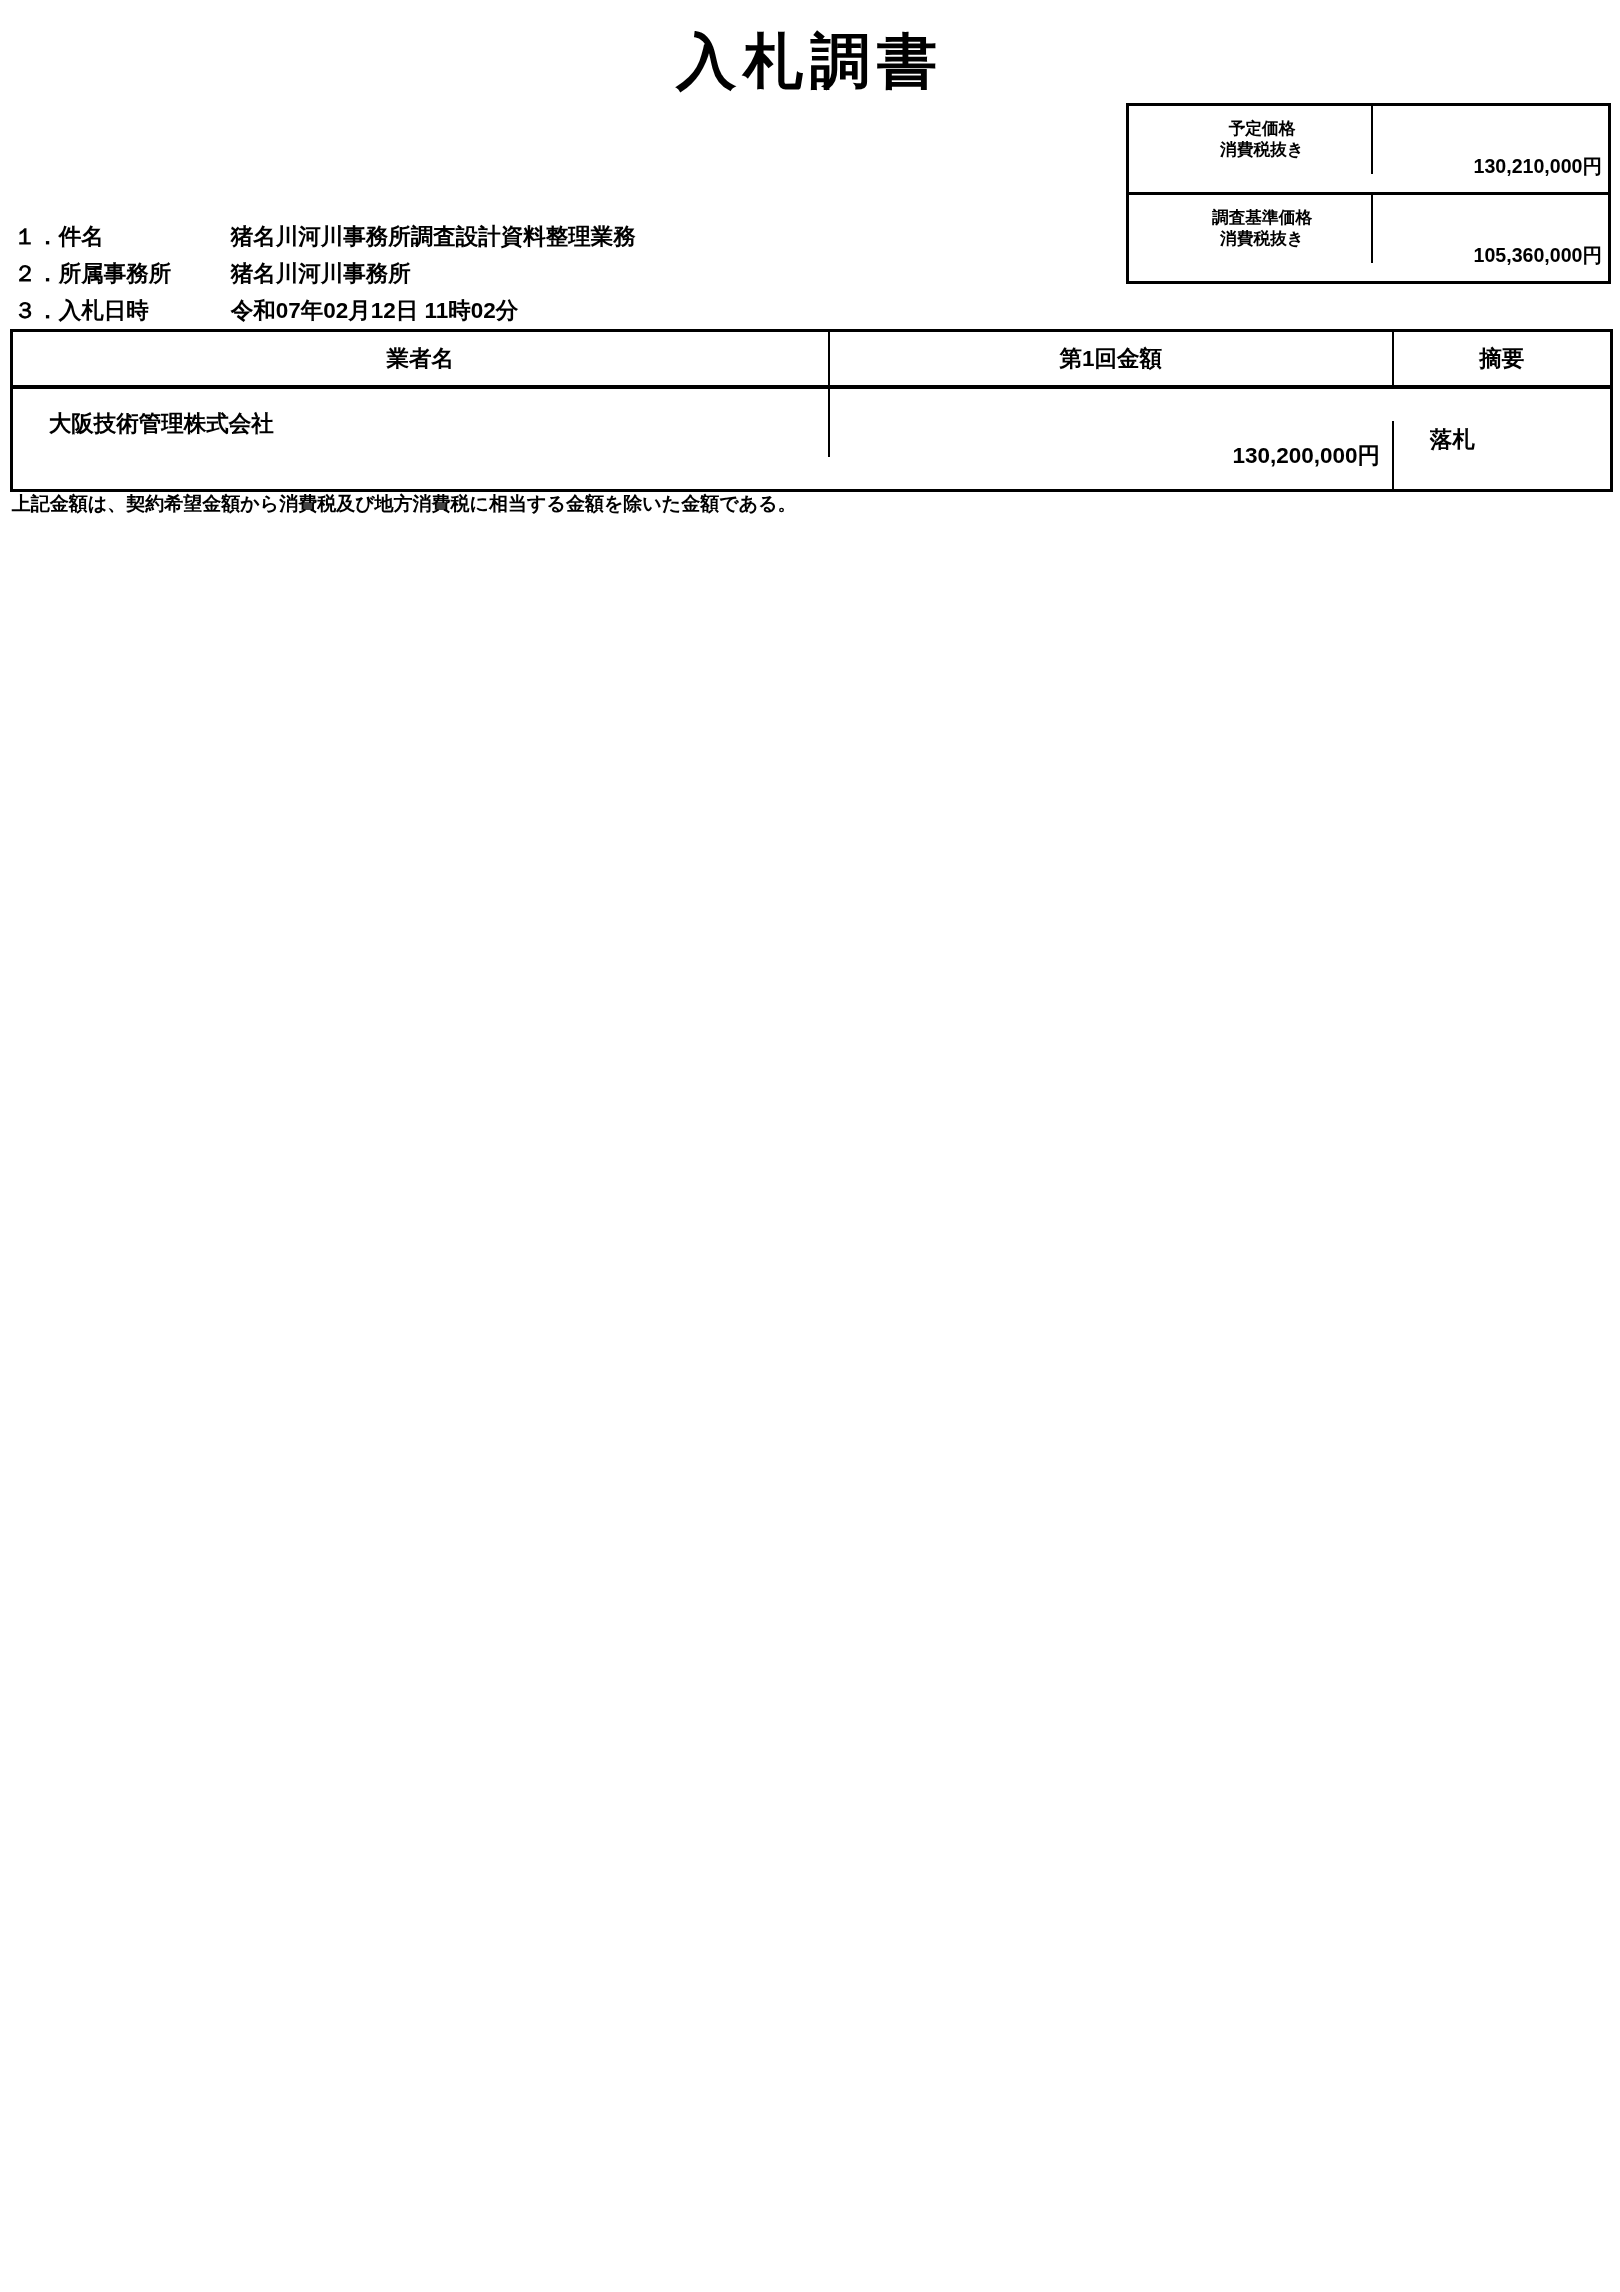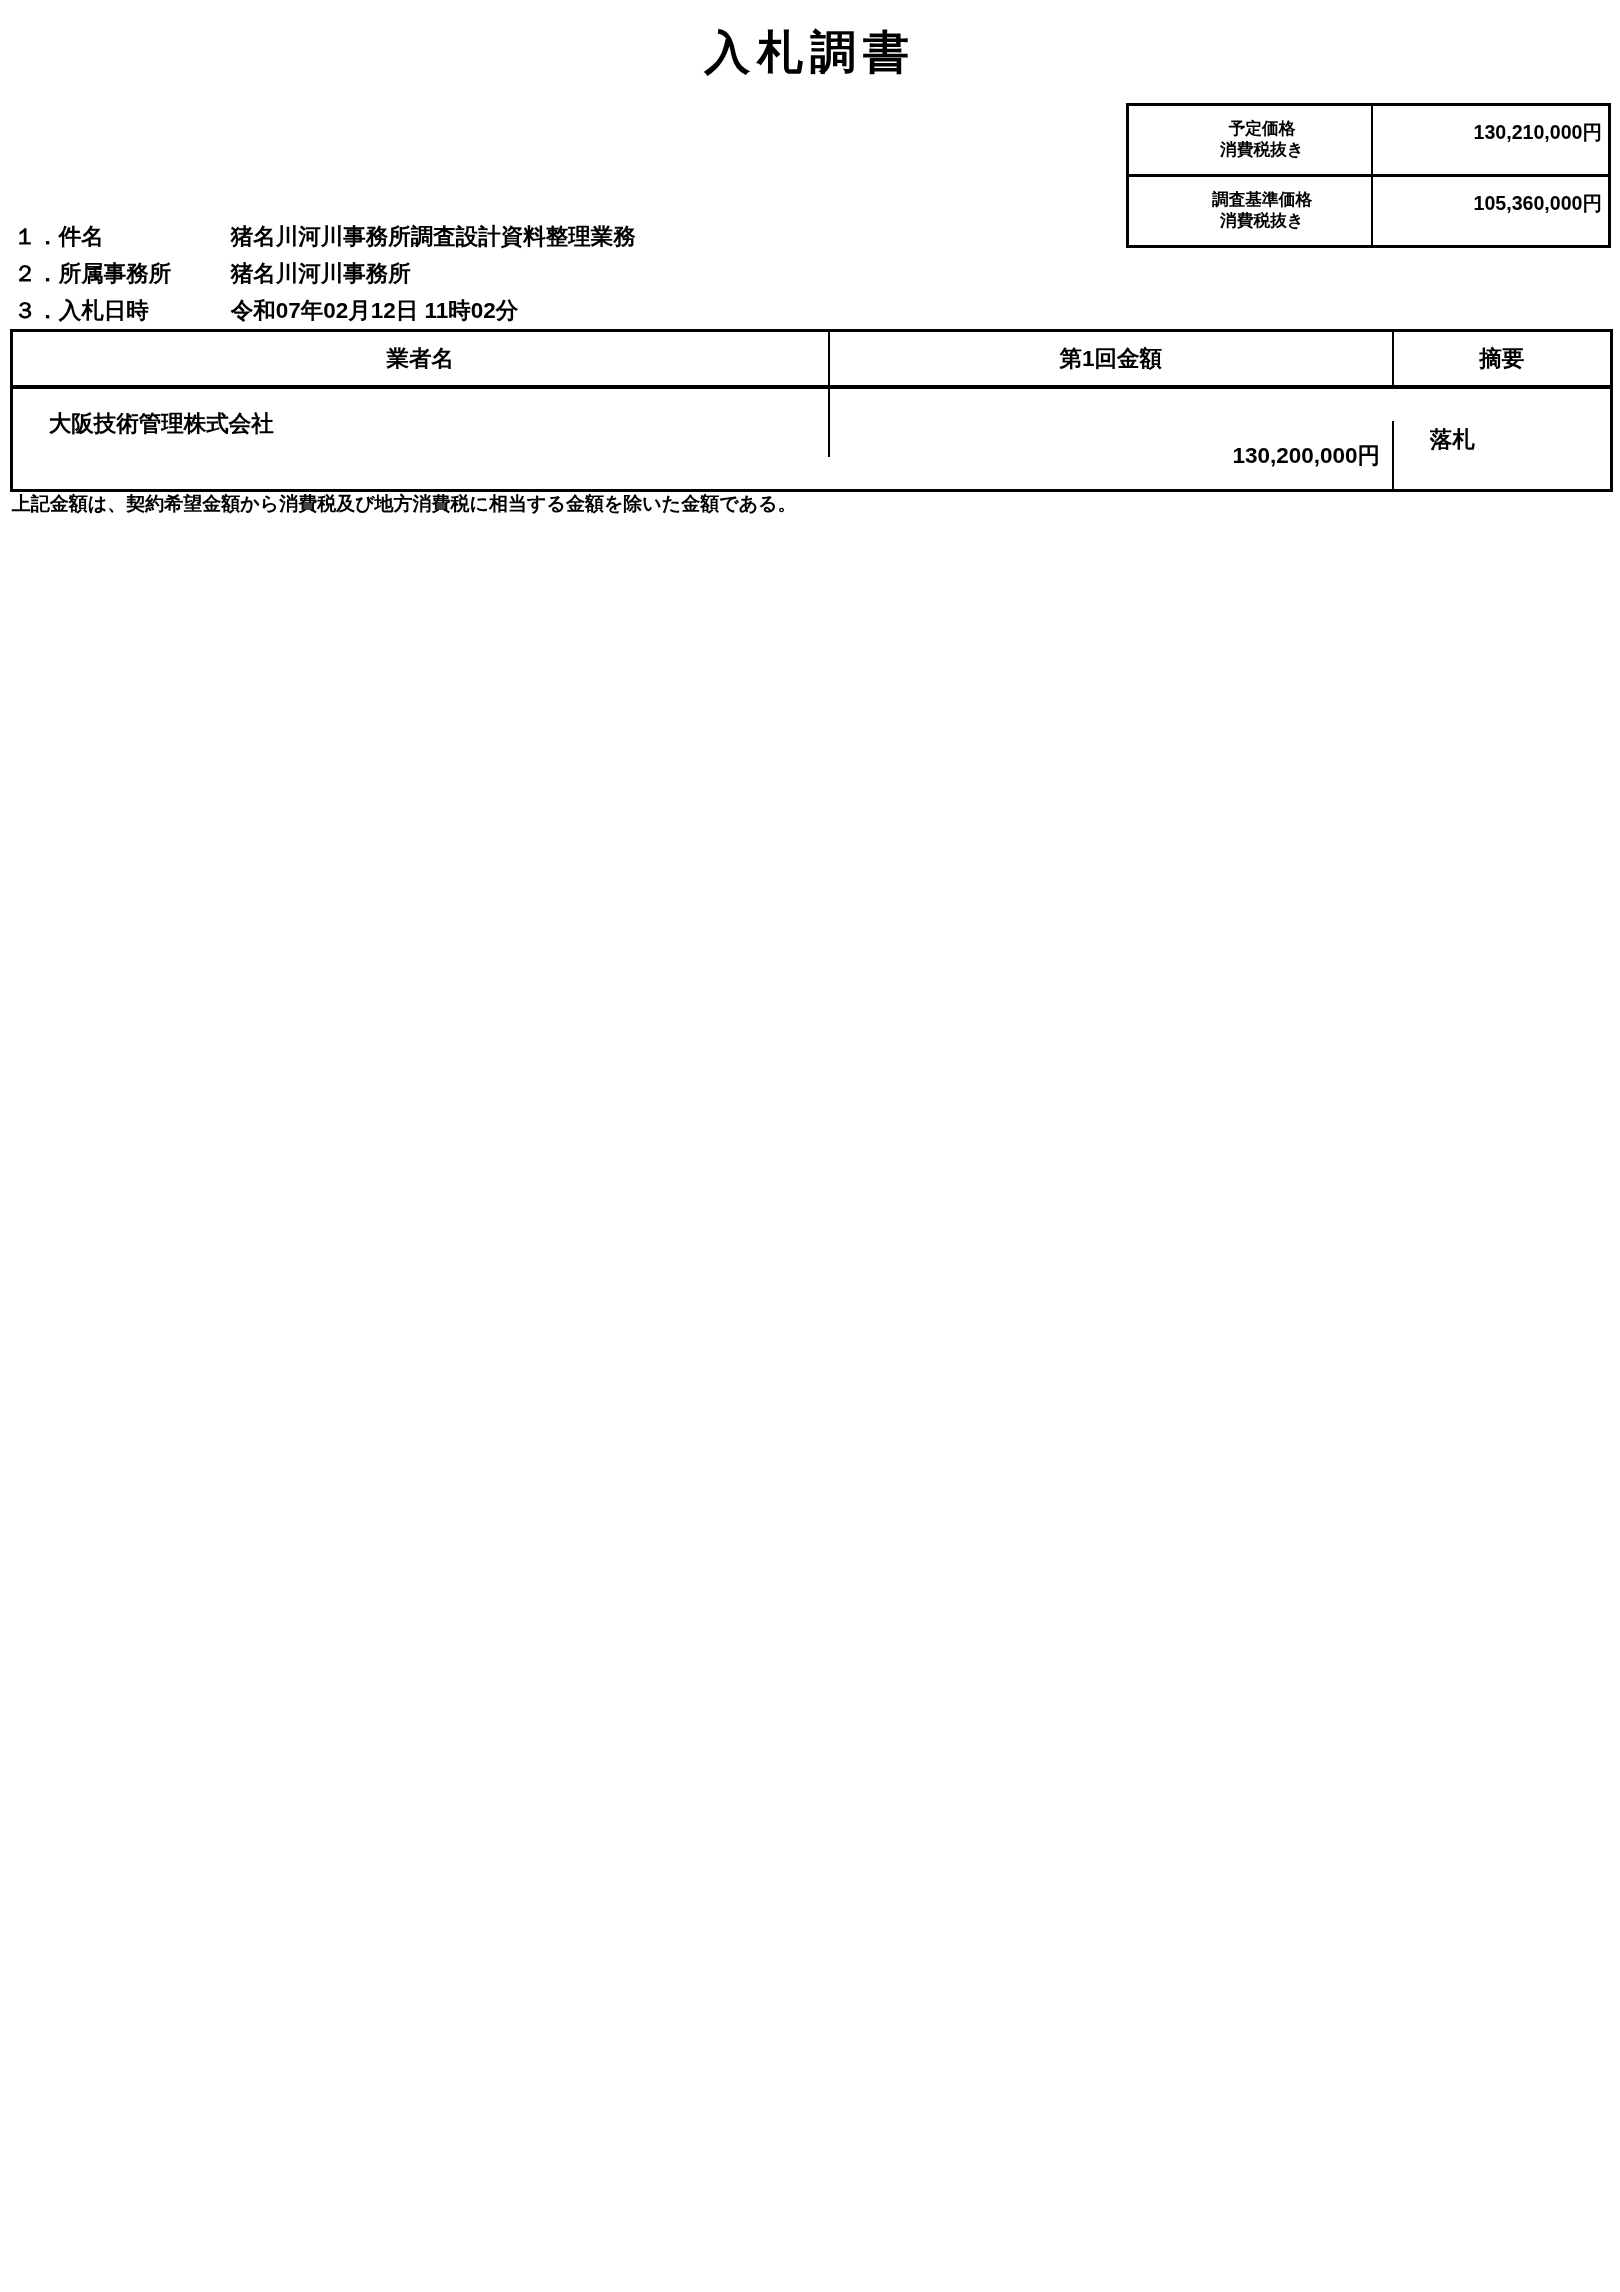--- a/index.html
+++ b/index.html
@@ -18,21 +18,21 @@
     overflow: hidden;
   }
 
   
   .doc-title {
     position: absolute;
     top: 21.6px;
     left: 0;
     width: 100%;
     text-align: center;
-    font-size: 46px;
+    font-size: 60px;
     font-weight: 700;
     letter-spacing: 6.9px;
   }
 
   
   .price-table {
     position: absolute;
     left: 1126px;
     top: 103px;
     width: 485px;
@@ -58,20 +58,21 @@
     padding-left: 24px;
   }
   .price-value {
     height: 52px;
     display: flex;
     align-items: center;
     justify-content: flex-end;
     padding-right: 5.9px;
     font-size: 19.6px;
     font-weight: 600;
+    margin-top: 34px;
   }
 
   
   .info-list {
     position: absolute;
     left: 13.7px;
     top: 218px;
   }
   .info-item {
     display: flex;

